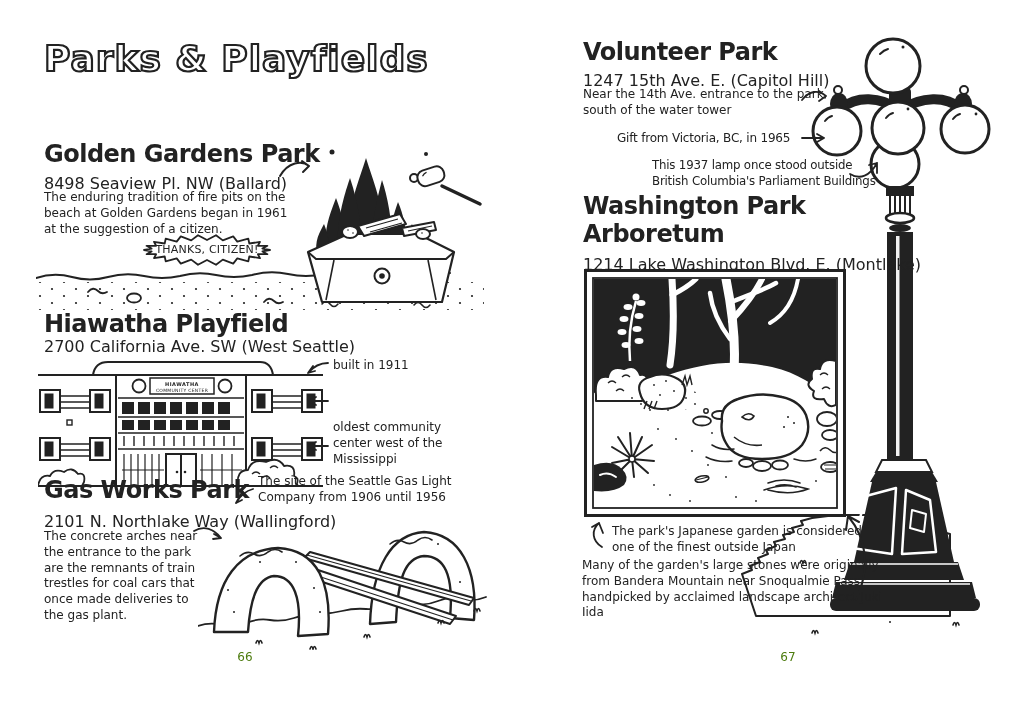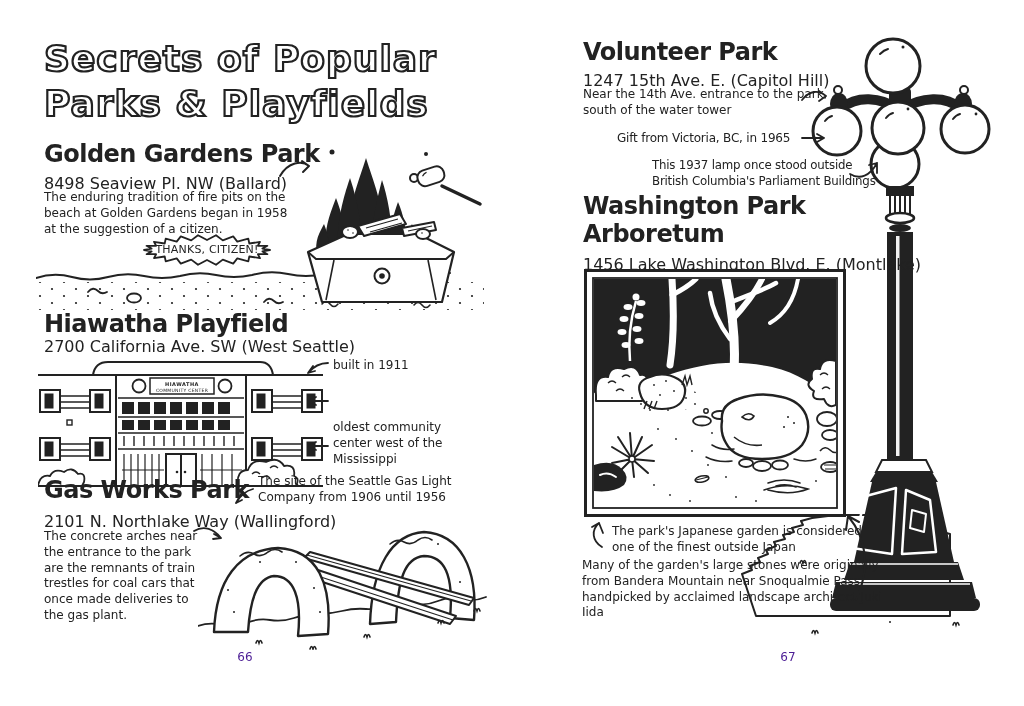--- a/index.html
+++ b/index.html
@@ -15,21 +15,21 @@
   .outline-title{
     font-weight:700; font-size:36px; line-height:45px; letter-spacing:1px;
     color:#fff; -webkit-text-stroke:2.2px #222;
   }
   @supports not (-webkit-text-stroke: 1px black){ .outline-title{ color:#222; } }
   .heading{ font-weight:700; font-size:24px; letter-spacing:-0.5px; color:var(--ink); }
   .heading.two{ line-height:28px; }
   .hand{ font-size:12px; line-height:1.32; color:var(--ink); }
   .addr{ font-size:16px; }
   .bubble-text{ display:flex; align-items:center; justify-content:center; font-size:11px; letter-spacing:0.2px; }
-  .pnum{ font-size:12px; text-align:center; color:#4c1d95; }
+  .pnum{ font-size:12px; text-align:center; color:#4d7c0f; }
   svg{ display:block; }
 </style>
 </head>
 <body>
 
 <div id="canvas">
 
   <svg class="abs" style="left:36px;top:264px" width="450" height="48" viewBox="0 0 450 48">
     <defs>
       <pattern id="sdots" width="24" height="14" patternUnits="userSpaceOnUse">
@@ -78,27 +78,26 @@
 
     <path d="M42,112 L50,119 L180,119 L188,112" fill="none" stroke="#222" stroke-width="2"></path>
     <path d="M68,120 L60,160 M162,120 L170,160" stroke="#222" stroke-width="1.6"></path>
     <circle cx="116" cy="136" r="7.5" fill="none" stroke="#222" stroke-width="2"></circle>
     <circle cx="116" cy="136" r="2.8" fill="#222"></circle>
     <path d="M56,164 q4,-5 8,0 q4,5 8,0" fill="none" stroke="#222" stroke-width="1.6" stroke-linecap="round"></path>
     <path d="M148,165 q4,-5 8,0 q4,5 8,0" fill="none" stroke="#222" stroke-width="1.6" stroke-linecap="round"></path>
   </svg>
 
   <div class="abs outline-title" style="left:44px;top:36px;width:430px">
-    <div>Secrets of Popular</div>
     <div>Parks &amp; Playfields</div>
   </div>
 
   <div class="abs heading" style="left:44px;top:140px">Golden Gardens Park</div>
   <div class="abs hand addr" style="left:44px;top:173px">8498 Seaview Pl. NW (Ballard)</div>
-  <div class="abs hand" style="left:44px;top:190px;width:252px">The enduring tradition of fire pits on the beach at Golden Gardens began in 1958 at the suggestion of a citizen.</div>
+  <div class="abs hand" style="left:44px;top:190px;width:252px">The enduring tradition of fire pits on the beach at Golden Gardens began in 1961 at the suggestion of a citizen.</div>
   <svg class="abs" style="left:278px;top:158px" width="36" height="22" viewBox="0 0 36 22">
     <path d="M2,18 C10,4 24,2 31,8 M31,8 L24,3 M31,8 L25,14" fill="none" stroke="#222" stroke-width="2" stroke-linecap="round"></path>
   </svg>
 
   <svg class="abs" style="left:140px;top:231px" width="134" height="38" viewBox="0 0 134 38">
     <polygon fill="#fff" stroke="#222" stroke-width="1.8" stroke-linejoin="round" points="130.0,19.0 122.4,20.4 127.4,23.2 117.9,23.2 120.0,27.1 109.3,25.5 108.3,30.3 97.3,27.4 93.2,32.6 82.8,28.6 76.0,33.8 67.0,29.0 58.0,33.8 51.2,28.6 40.8,32.6 36.7,27.4 25.7,30.3 24.7,25.5 14.0,27.1 16.1,23.2 6.6,23.2 11.6,20.4 4.0,19.0 11.6,17.6 6.6,14.8 16.1,14.8 14.0,10.9 24.7,12.5 25.7,7.7 36.7,10.6 40.8,5.4 51.2,9.4 58.0,4.2 67.0,9.0 76.0,4.2 82.8,9.4 93.2,5.4 97.3,10.6 108.3,7.7 109.3,12.5 120.0,10.9 117.9,14.8 127.4,14.8 122.4,17.6"></polygon>
   </svg>
   <div class="abs hand bubble-text" style="left:140px;top:231px;width:134px;height:38px">THANKS, CITIZEN!</div>
 
   <div class="abs heading" style="left:44px;top:310px">Hiawatha Playfield</div>
@@ -294,21 +293,21 @@
   </svg>
   <div class="abs hand" style="left:652px;top:158px;width:236px;font-size:11.8px;letter-spacing:-0.2px">This 1937 lamp once stood outside British Columbia's Parliament Buildings</div>
   <svg class="abs" style="left:848px;top:156px" width="34" height="24" viewBox="0 0 34 24">
     <path d="M2,18 C12,24 22,20 29,7 M29,7 L21,9 M29,7 L29,17" fill="none" stroke="#222" stroke-width="1.8" stroke-linecap="round"></path>
   </svg>
 
   <div class="abs heading two" style="left:583px;top:192px">
     <div>Washington Park</div>
     <div>Arboretum</div>
   </div>
-  <div class="abs hand addr" style="left:583px;top:254px">1456 Lake Washington Blvd. E. (Montlake)</div>
+  <div class="abs hand addr" style="left:583px;top:254px">1214 Lake Washington Blvd. E. (Montlake)</div>
 
   <svg class="abs" style="left:584px;top:269px" width="262" height="248" viewBox="0 0 262 248">
     <defs>
       <clipPath id="gclip">
           <rect x="10" y="10" width="242" height="228"></rect>
         </clipPath>
       <pattern id="gdots" width="18" height="12" patternUnits="userSpaceOnUse">
         <circle cx="3" cy="3" r="0.9" fill="#222"></circle>
           <circle cx="12" cy="9" r="0.9" fill="#222"></circle>
       </pattern>

